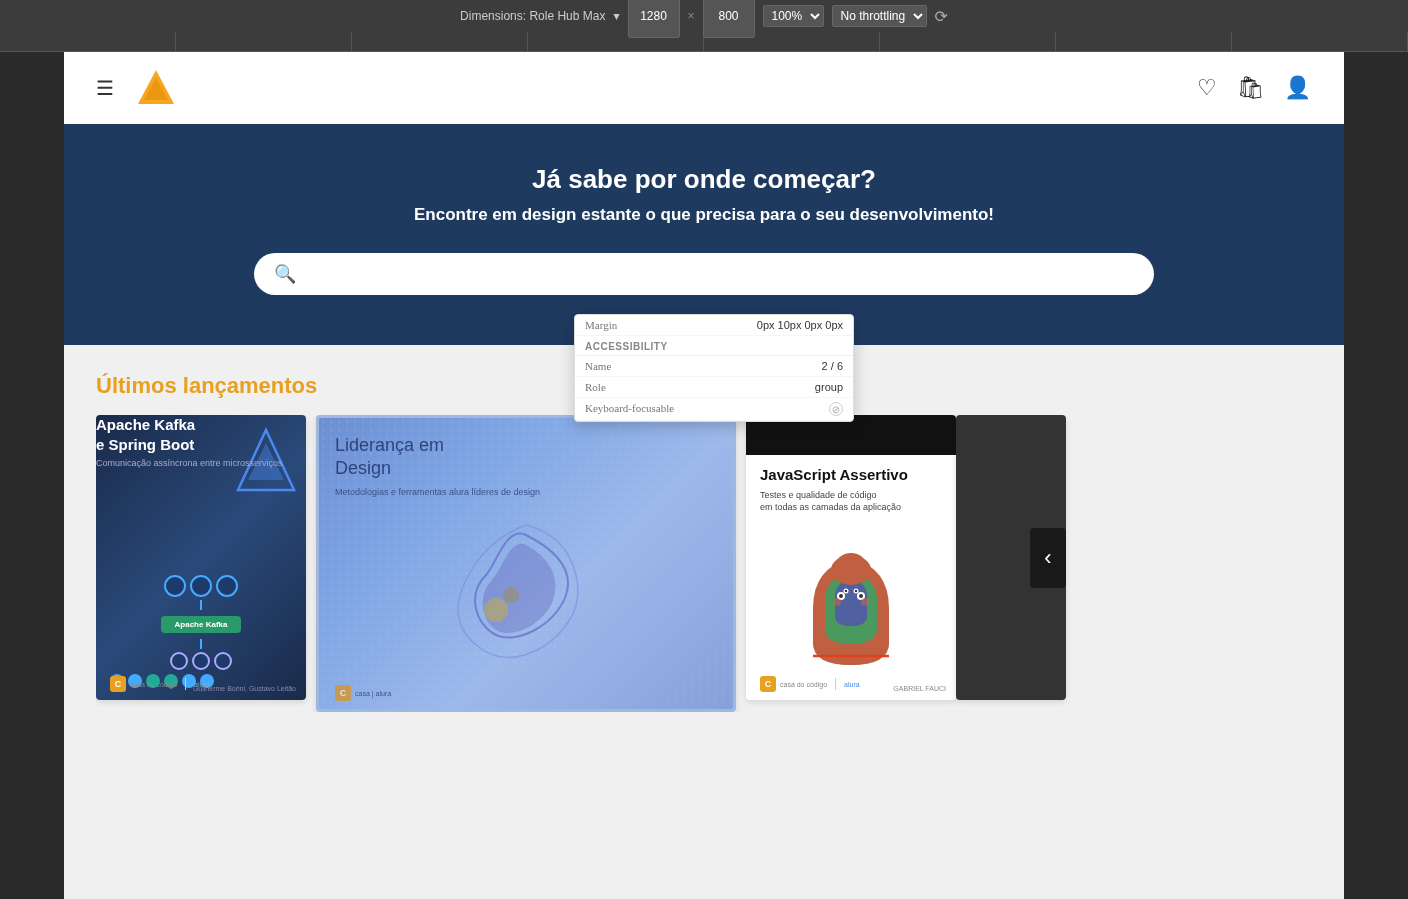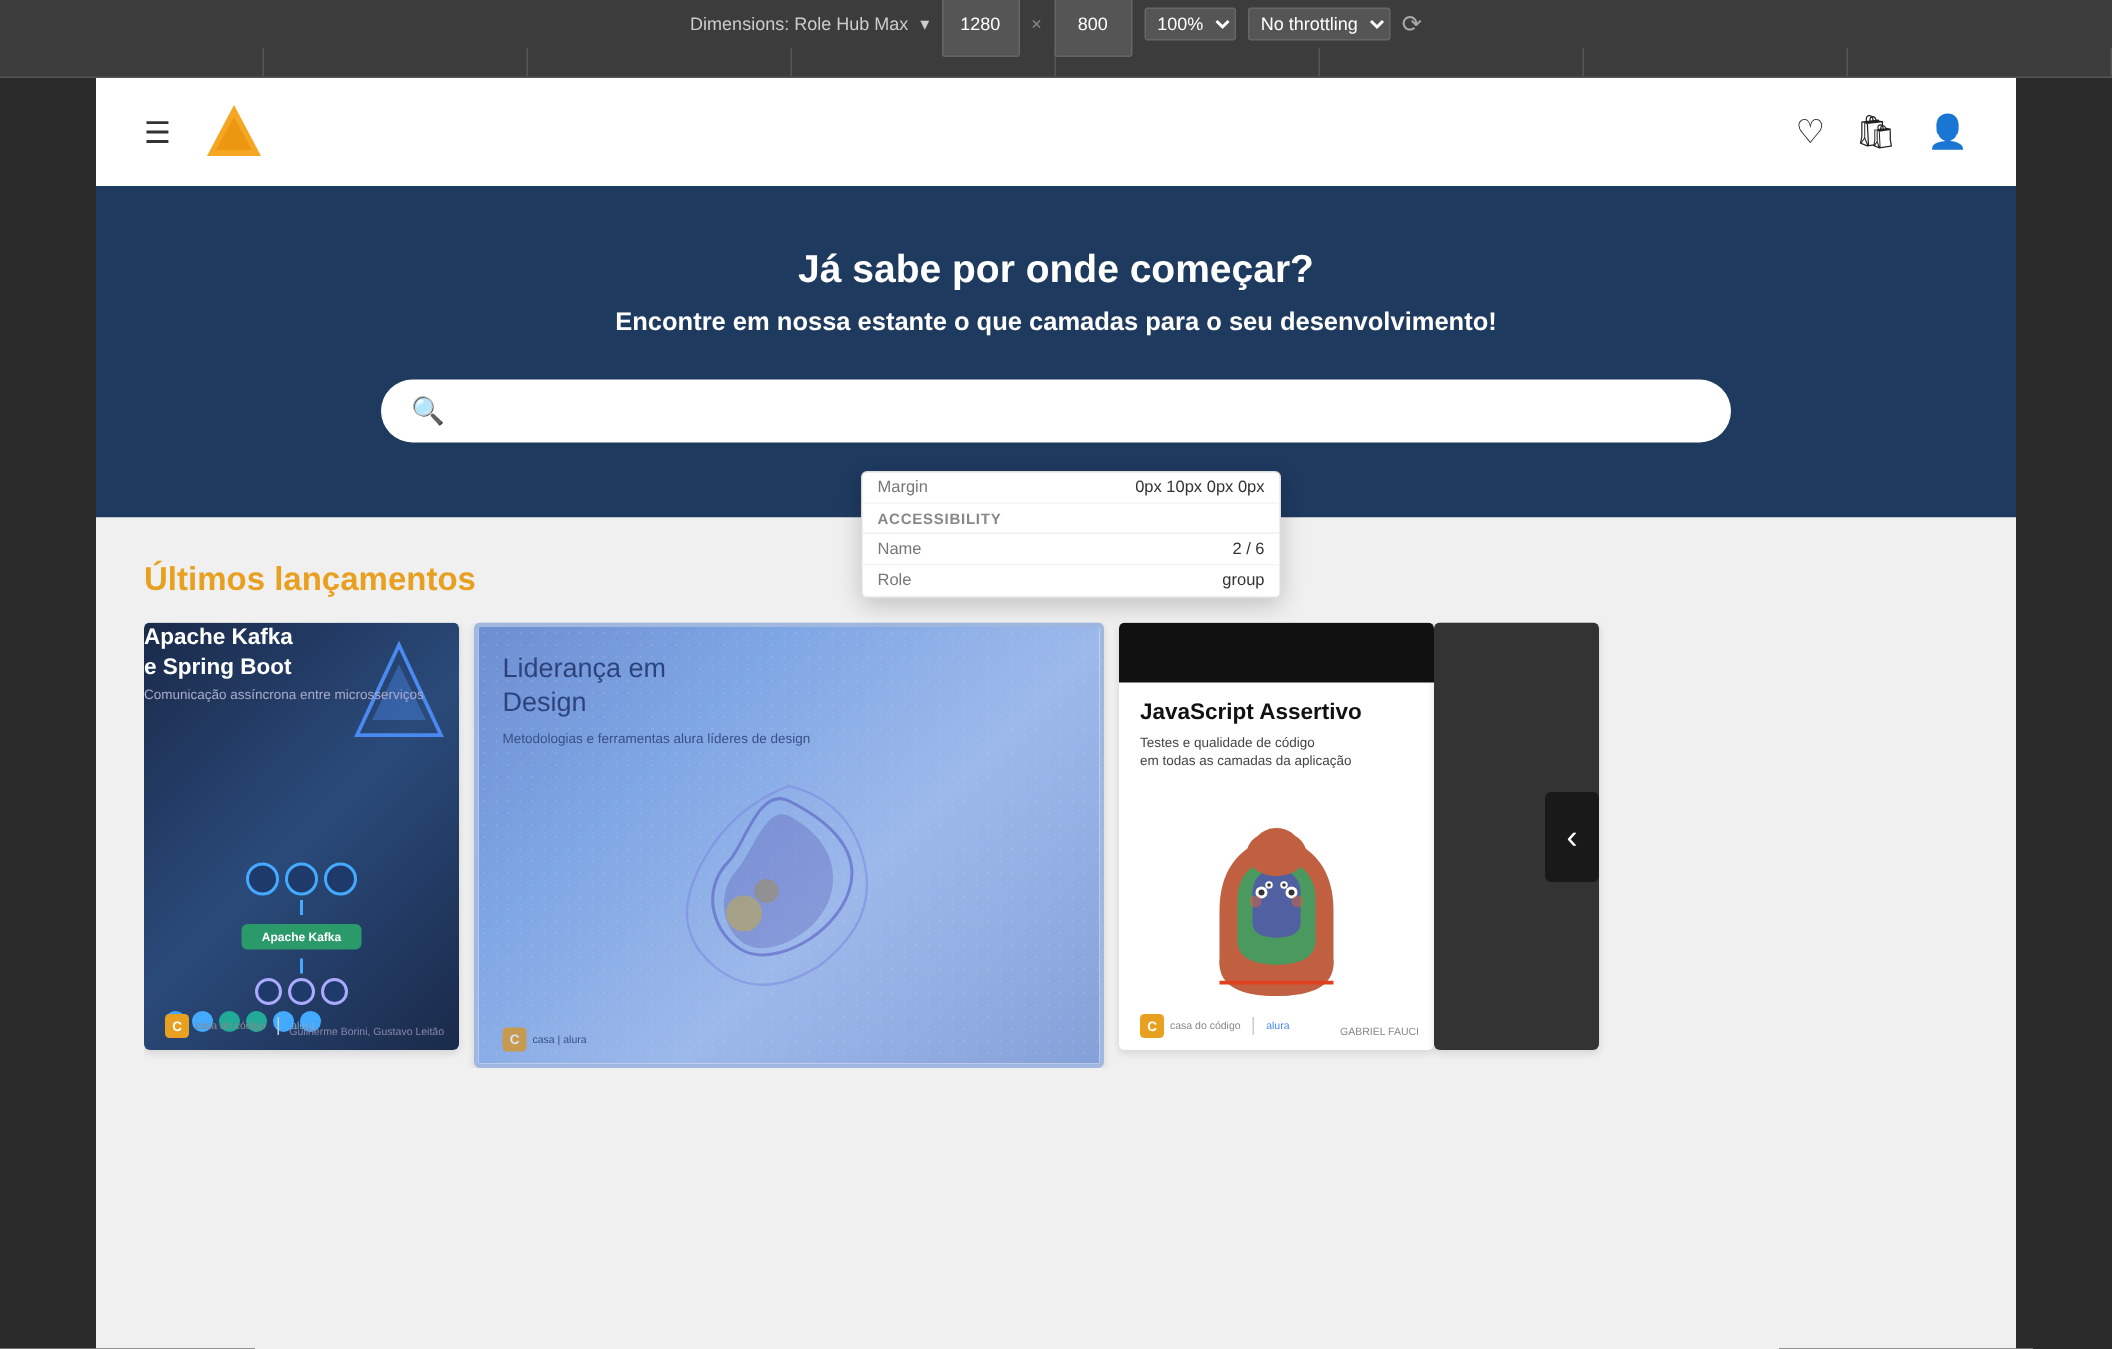--- a/index.html
+++ b/index.html
@@ -399,21 +399,21 @@
       color: #555;
       font-size: 11px;
       margin-left: 6px;
     }
     .tooltip-row {
       display: flex;
       justify-content: space-between;
       padding: 4px 10px;
       border-bottom: 1px solid #f5f5f5;
     }
-    .tooltip-label { color: #777; font-size: 11px; }
+    .tooltip-label { color: #777; font-size: 11px; font-family: Liberation Serif, serif; }
     .tooltip-value { color: #333; font-size: 11px; }
     .tooltip-section-header {
       padding: 5px 10px 3px;
       font-size: 10px;
       font-weight: 700;
       color: #888;
       text-transform: uppercase;
       letter-spacing: 0.5px;
       border-bottom: 1px solid #f0f0f0;
     }
@@ -512,21 +512,21 @@
     </div>
     <div class="header-right">
       <span class="header-icon">♡</span>
       <span class="header-icon">🛍</span>
       <span class="header-icon">👤</span>
     </div>
   </header>
 
   <section class="hero-section">
     <h1 class="hero-title">Já sabe por onde começar?</h1>
-    <p class="hero-subtitle">Encontre em nossa estante o que camadas para o seu desenvolvimento!</p>
+    <p class="hero-subtitle">Encontre em design estante o que precisa para o seu desenvolvimento!</p>
     <div class="search-bar">
       <span class="search-icon">🔍</span>
       <input class="search-input" type="text" placeholder="" style="">
     </div>
   </section>
 
   <section class="books-section">
     <div class="section-title-row">
       <span style="color:#e8a020;">Últimos lançamentos</span>
     </div>
@@ -663,16 +663,20 @@
     </div>
     <div class="tooltip-section-header">ACCESSIBILITY</div>
     <div class="tooltip-row">
       <span class="tooltip-label">Name</span>
       <span class="tooltip-value">2 / 6</span>
     </div>
     <div class="tooltip-row">
       <span class="tooltip-label">Role</span>
       <span class="tooltip-value">group</span>
     </div>
+    <div class="tooltip-row">
+      <span class="tooltip-label">Keyboard-focusable</span>
+      <div class="tooltip-circle-icon">⊘</div>
+    </div>
   </div>
 
 </div>
 </div>
 
 </body></html>

